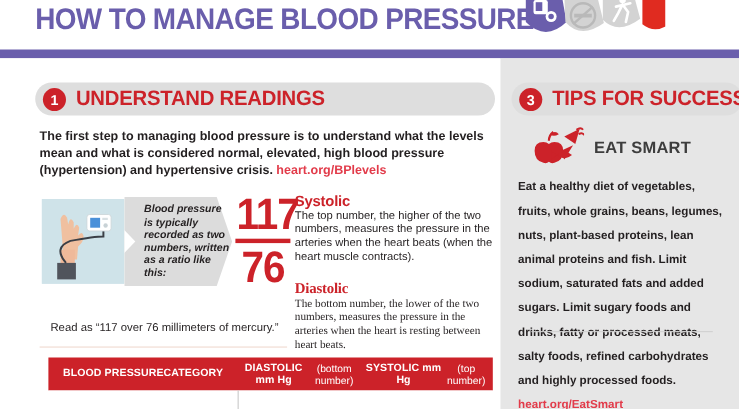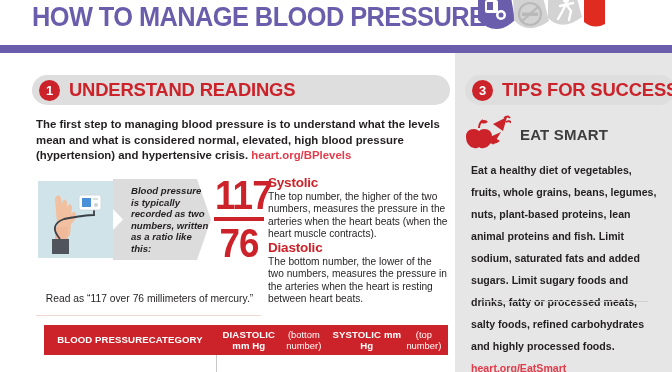--- a/index.html
+++ b/index.html
@@ -88,21 +88,21 @@
     font-size:40px; font-weight:bold; color:#cc2229; line-height:40px;
     font-family:"Liberation Sans Narrow","Liberation Sans",sans-serif;
     letter-spacing:-1px;
     transform:scaleX(0.92);
   }
   #num-divider { height:4px; background:#cc2229; margin:2px 1px 2px 1px; }
 
   
   .def-block { position:absolute; left:268px; width:180px; }
   #def-systolic { top:122px; }
-  #def-diastolic { top:187px; }
+  #def-diastolic { top:201px;font-family:Liberation Serif, serif; }
   .def-title {
     font-size:13.5px; font-weight:bold; color:#cc2229; margin-bottom:1px;
     letter-spacing:-0.2px;
   }
   .def-body { font-size:10.2px; line-height:12.4px; color:#231f20; }
 
   #read-as {
     position:absolute; left:42px; top:240px; width:215px;
     text-align:center; font-size:10.3px; color:#231f20;
   }
@@ -134,21 +134,21 @@
 
   
   #sidebar {
     position:absolute; left:455px; top:53px; width:217px; height:319px;
     background:#e6e6e6;
   }
   #section3-bar { left:10px; top:22px; width:210px; }
   .tip-head {
     position:absolute; display:flex; align-items:center; gap:9px;
   }
-  #eat-smart-head { left:8px; top:62px; }
+  #eat-smart-head { left:28px; top:62px; }
   #move-more-head { left:14px; top:262px; }
   .tip-title {
     font-size:15px; font-weight:bold; color:#3d3d3d; letter-spacing:0.2px;
   }
   #eat-smart-body {
     position:absolute; left:16px; top:106px; width:186px;
     font-size:10.6px; line-height:22px; color:#231f20; font-weight:bold;
   }
   #sidebar-divider {
     position:absolute; left:28px; top:248px; width:165px; height:1px;

